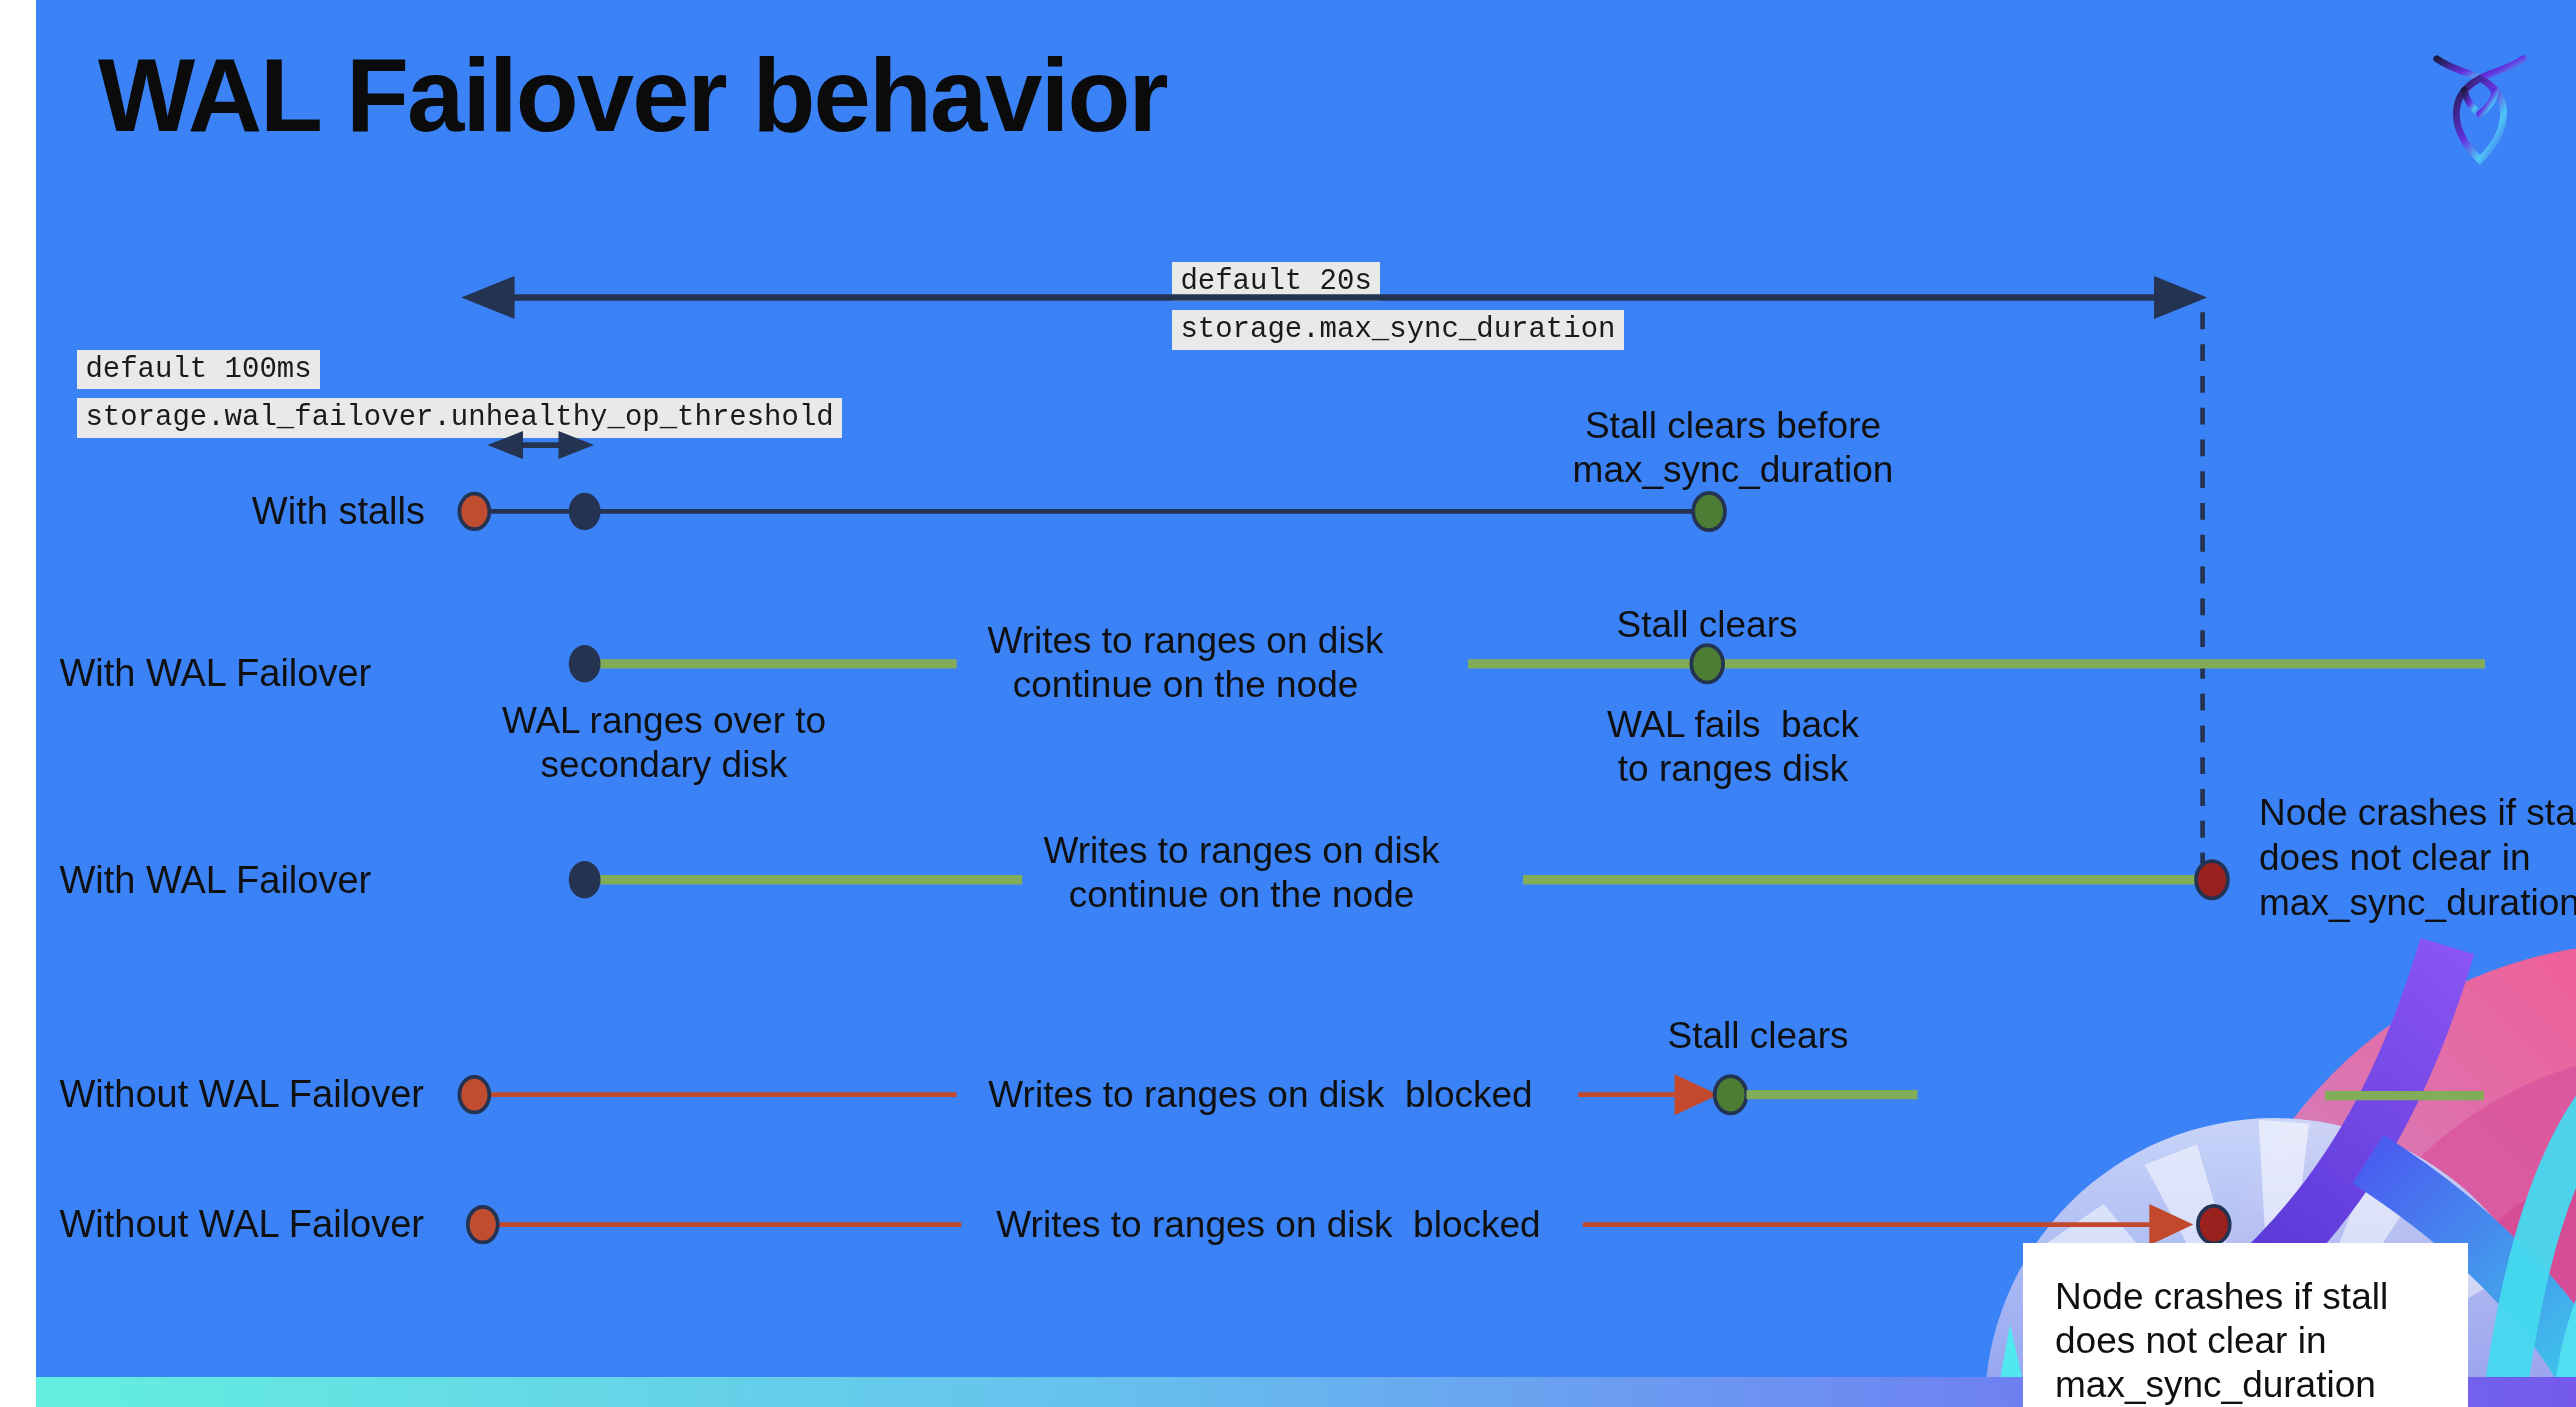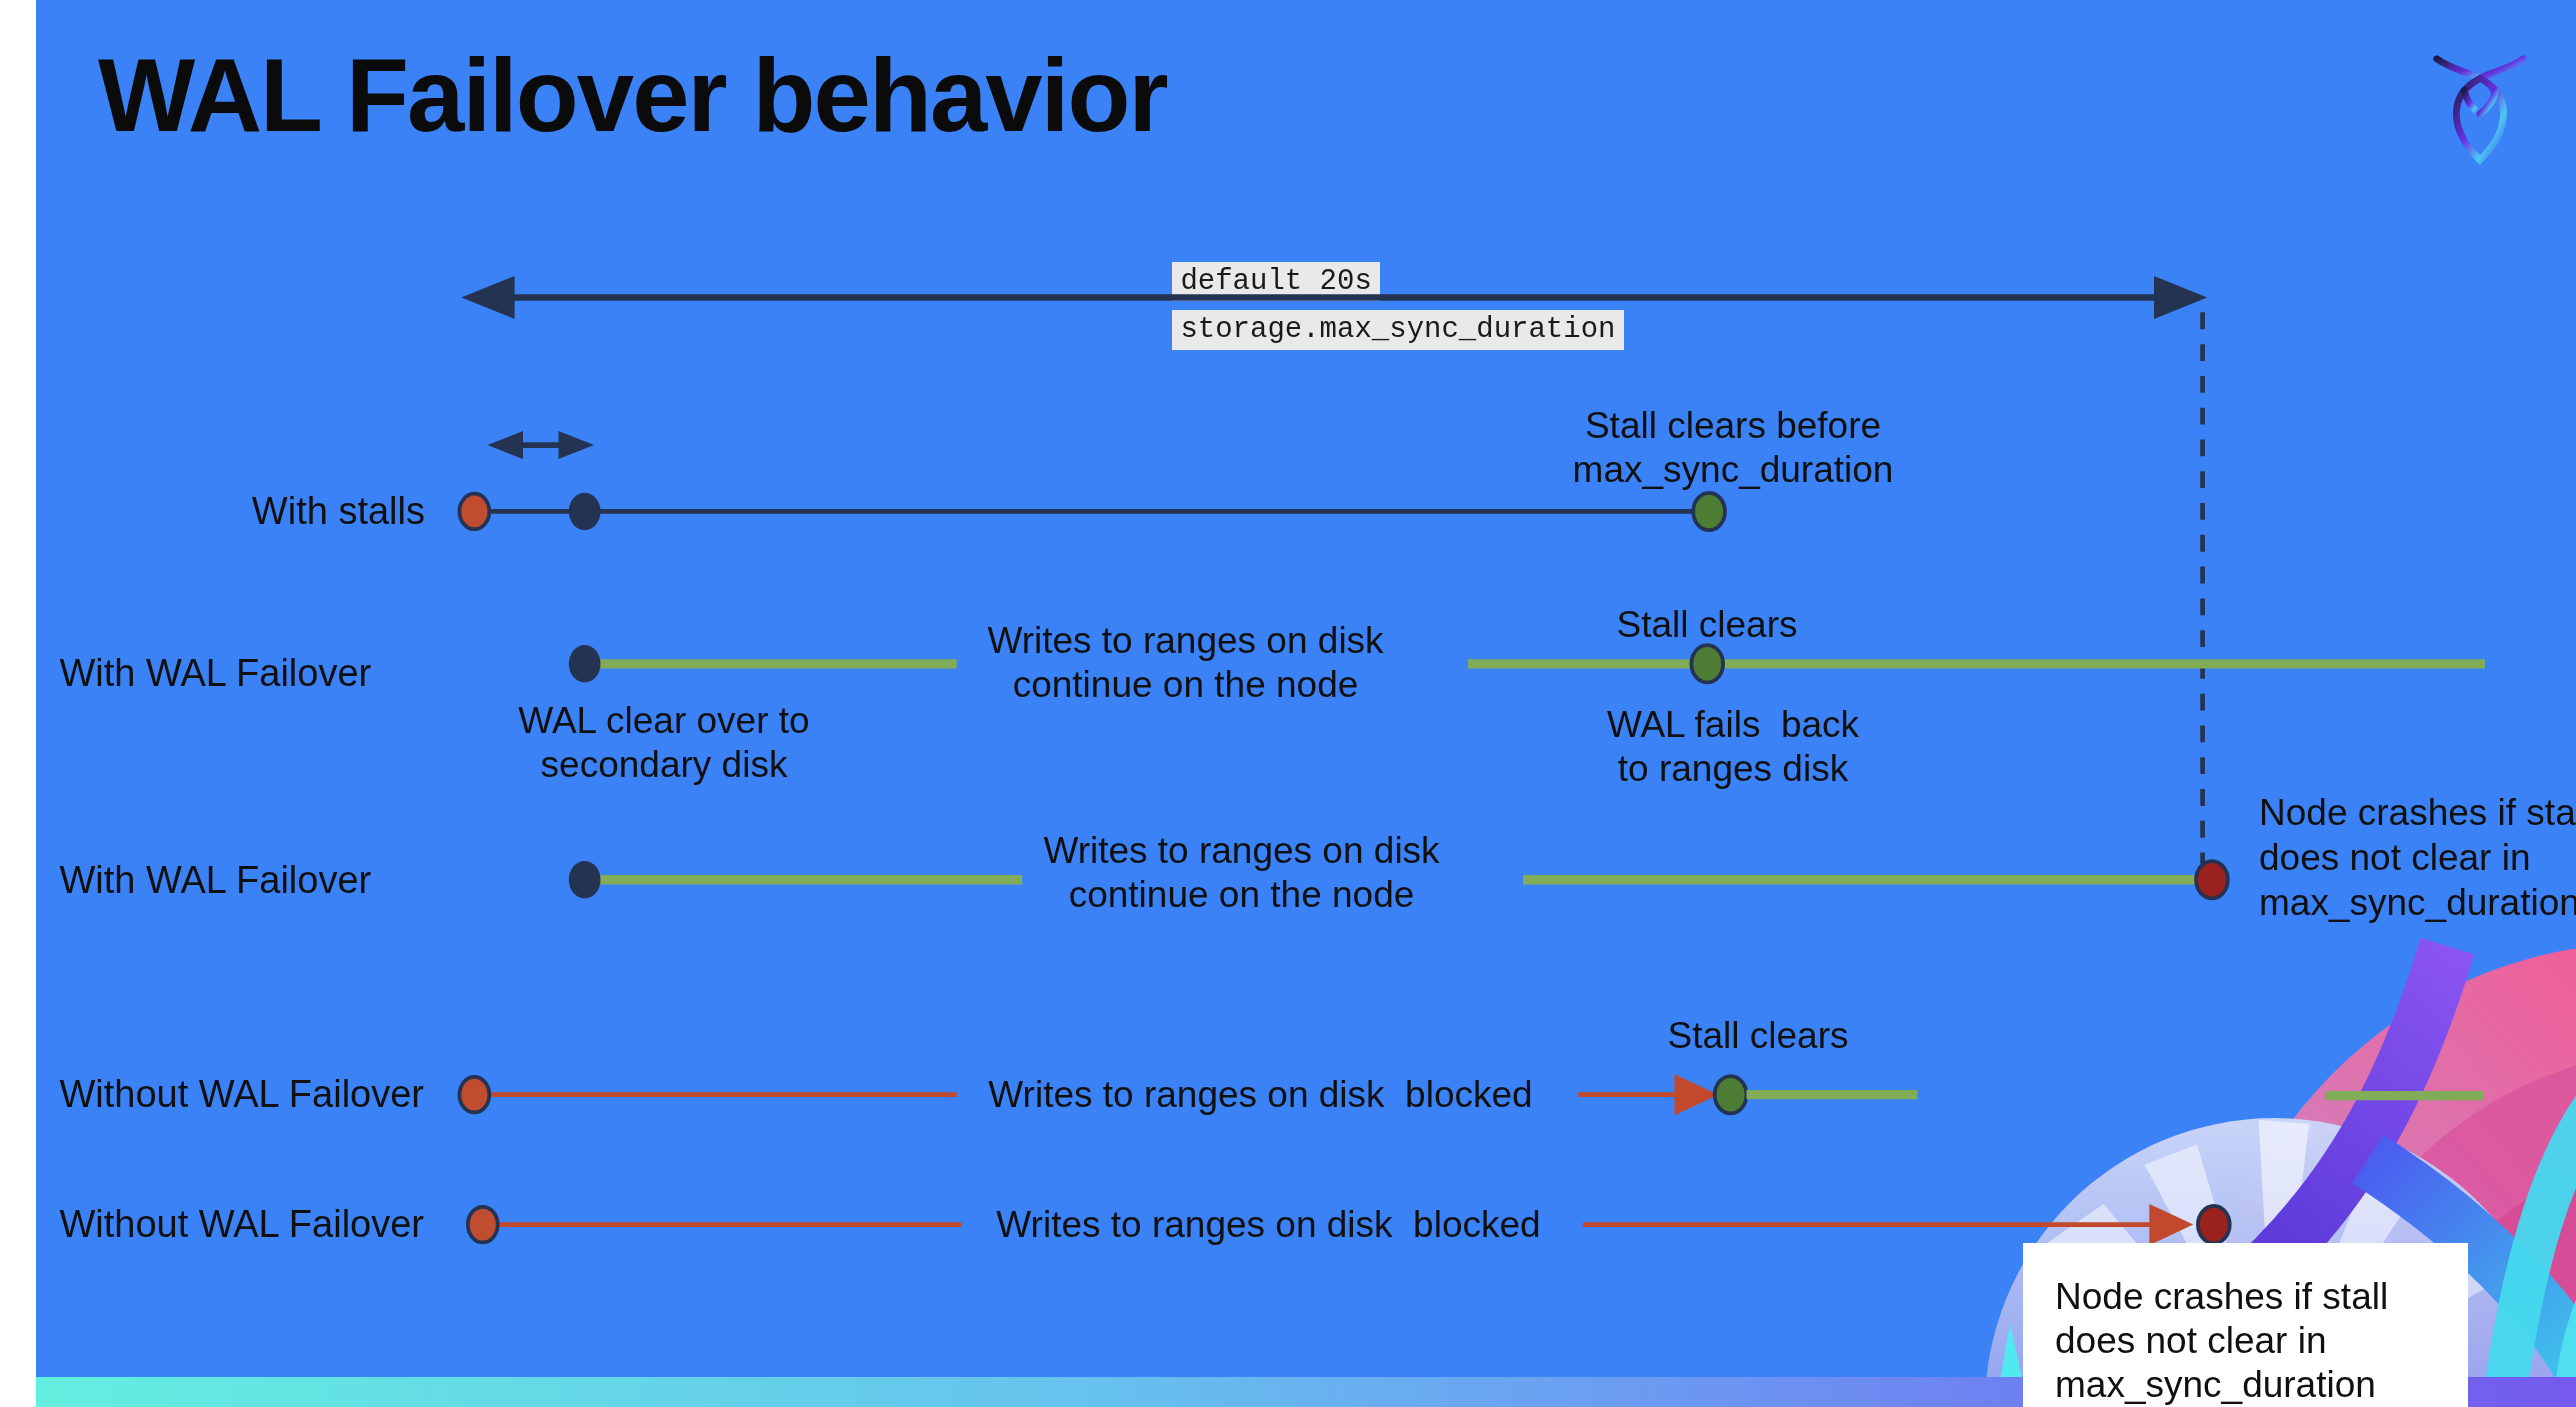--- a/index.html
+++ b/index.html
@@ -86,20 +86,24 @@
         <path d="M50 66 C42 60 36 52 34 42"></path>
         <path d="M50 66 C58 60 64 52 66 42"></path>
       </g>
     </svg>
   </div>
 
   <div class="abs codeblock" style="left:1136px;top:262px;">
     <span>default 20s</span>
     <span>storage.max_sync_duration</span>
   </div>
+  <div class="abs codeblock" style="left:41px;top:350px;">
+    <span>default 100ms</span>
+    <span>storage.wal_failover.unhealthy_op_threshold</span>
+  </div>
 
   <svg class="abs layer" viewBox="0 0 2756 1506" aria-hidden="true">
 
     <line x1="470" y1="318" x2="2308" y2="318" stroke="#243352" stroke-width="7"></line>
     <polygon points="455,318 512,295 512,341" fill="#243352"></polygon>
     <polygon points="2323,318 2266,295 2266,341" fill="#243352"></polygon>
 
     <line x1="497" y1="476" x2="583" y2="476" stroke="#243352" stroke-width="6"></line>
     <polygon points="483,476 521,461 521,491" fill="#243352"></polygon>
     <polygon points="597,476 559,461 559,491" fill="#243352"></polygon>
@@ -140,21 +144,21 @@
   <div class="abs rowlabel" style="left:23.4px;top:651px;width:393px;">With WAL Failover</div>
   <div class="abs rowlabel" style="left:23.4px;top:858px;width:393px;">With WAL Failover</div>
   <div class="abs rowlabel" style="left:23.4px;top:1072px;width:393px;">Without WAL Failover</div>
   <div class="abs rowlabel" style="left:23.4px;top:1202px;width:393px;">Without WAL Failover</div>
 
   <div class="abs note center" style="left:1510px;top:404px;width:374px;">Stall clears before
 max_sync_duration</div>
   <div class="abs note center" style="left:1531px;top:603px;width:280px;">Stall clears</div>
   <div class="abs note center" style="left:944px;top:619px;width:411px;">Writes to ranges on disk
 continue on the node</div>
-  <div class="abs note center" style="left:441px;top:699px;width:374px;">WAL clear over to
+  <div class="abs note center" style="left:441px;top:699px;width:374px;">WAL ranges over to
 secondary disk</div>
   <div class="abs note center" style="left:1510px;top:703px;width:374px;">WAL fails  back
 to ranges disk</div>
   <div class="abs note center" style="left:1000px;top:829px;width:411px;">Writes to ranges on disk
 continue on the node</div>
   <div class="abs note" style="left:2223px;top:790px;width:355px;line-height:45px;">Node crashes if stall
 does not clear in
 max_sync_duration</div>
   <div class="abs note center" style="left:1582px;top:1014px;width:280px;">Stall clears</div>
   <div class="abs note center" style="left:944px;top:1073px;width:561px;">Writes to ranges on disk  blocked</div>

